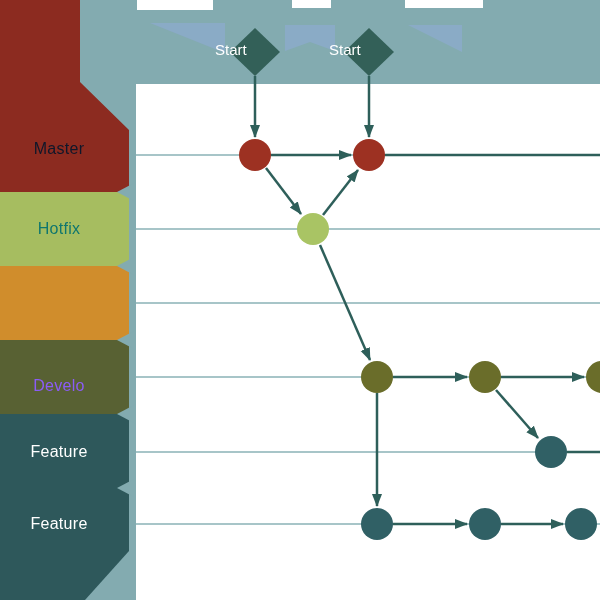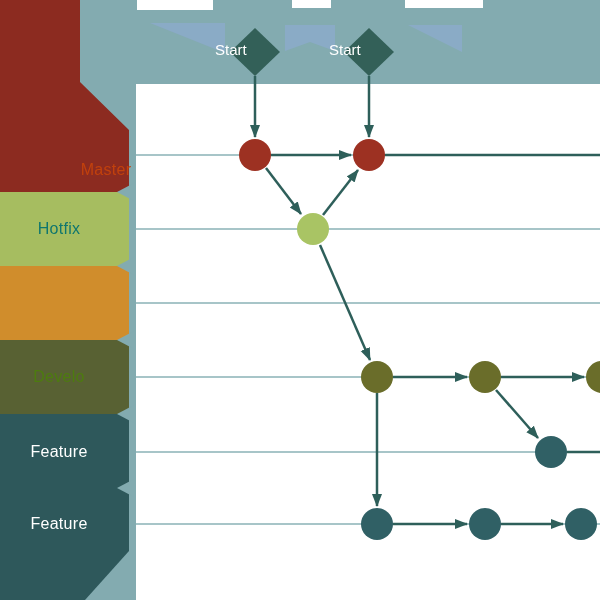--- a/index.html
+++ b/index.html
@@ -81,18 +81,18 @@
       <circle cx="602" cy="377" r="16" fill="#6a6d2a"></circle>
       <circle cx="551" cy="452" r="16" fill="#306065"></circle>
       <circle cx="377" cy="524" r="16" fill="#306065"></circle>
       <circle cx="485" cy="524" r="16" fill="#306065"></circle>
       <circle cx="581" cy="524" r="16" fill="#306065"></circle>
     </svg>
 
   <div class="start-label" style="left: 215px; color: rgb(255, 255, 255);">Start</div>
   <div class="start-label" style="left: 329px; color: rgb(255, 255, 255);">Start</div>
 
-  <div class="lane-label" style="top: 158px; color: #c2410c; padding-left: 47px;">Master</div>
+  <div class="lane-label" style="top: 137px; color: #0f172a;">Master</div>
   <div class="lane-label" style="top: 217px; color: #0f766e;">Hotfix</div>
-  <div class="lane-label" style="top: 365px; color: #4d7c0f;">Develo</div>
+  <div class="lane-label" style="top: 374px; color: #8b5cf6;">Develo</div>
   <div class="lane-label" style="top: 440px; color: rgb(255, 255, 255);">Feature</div>
   <div class="lane-label" style="top: 512px; color: rgb(255, 255, 255);">Feature</div>
 </div>
 
 </body></html>

